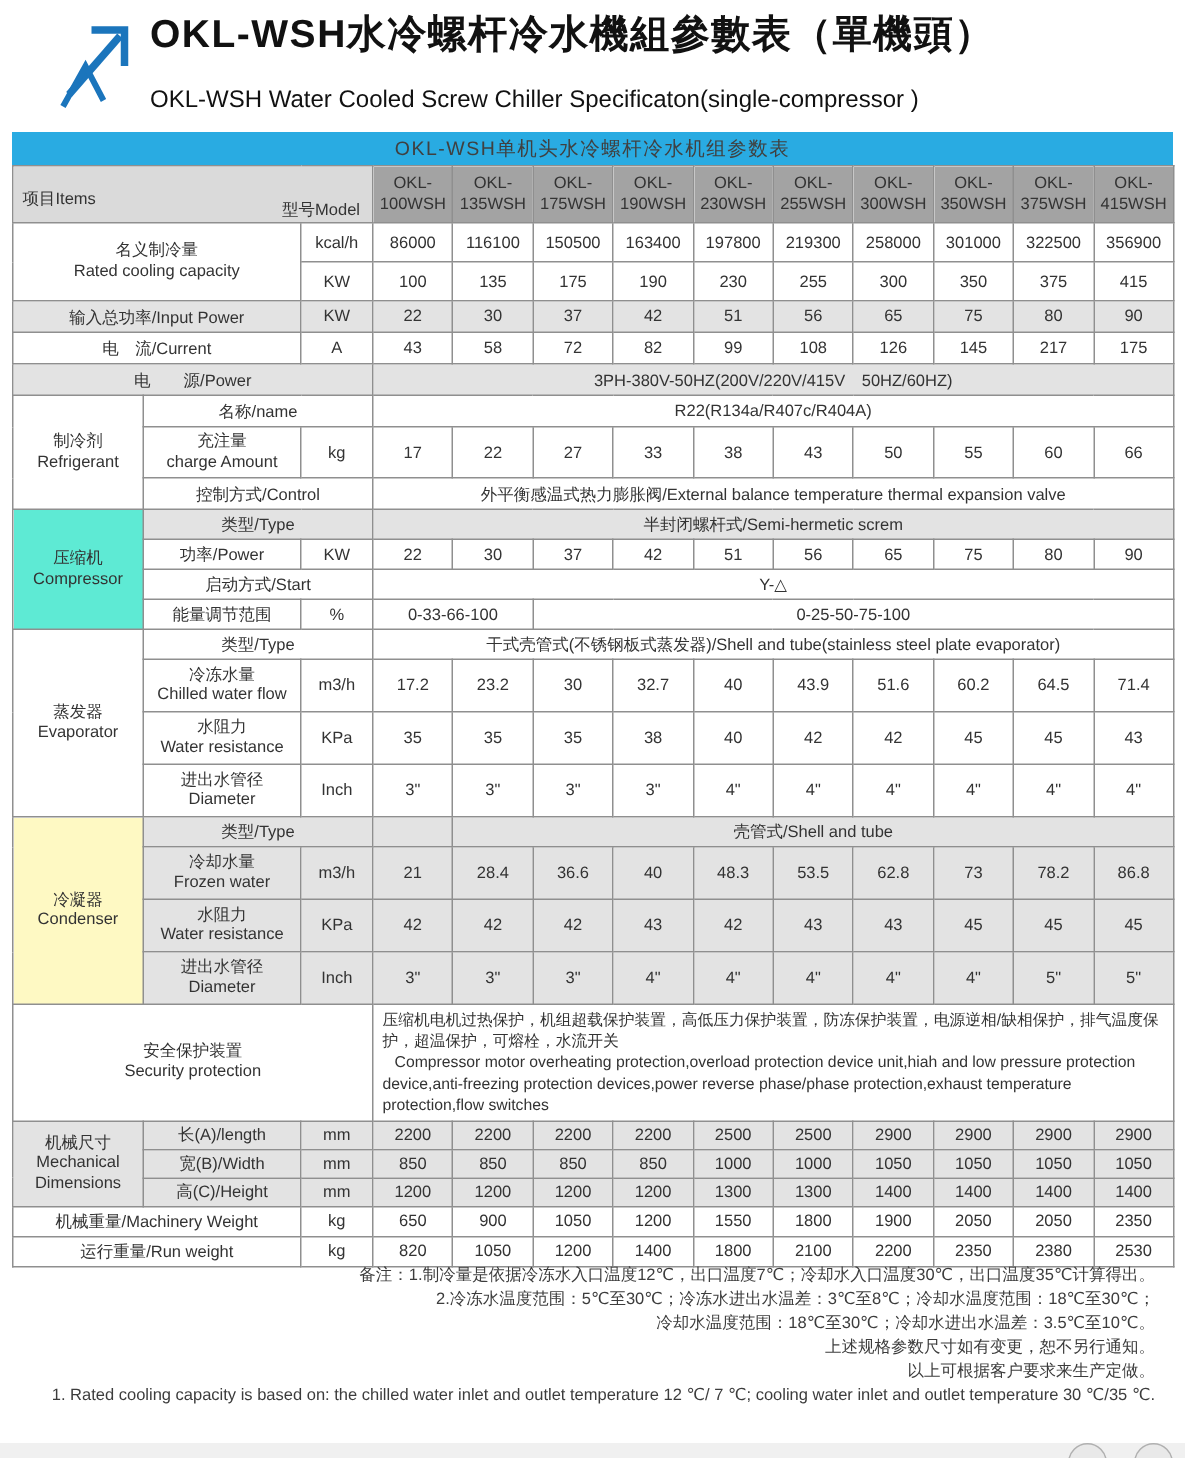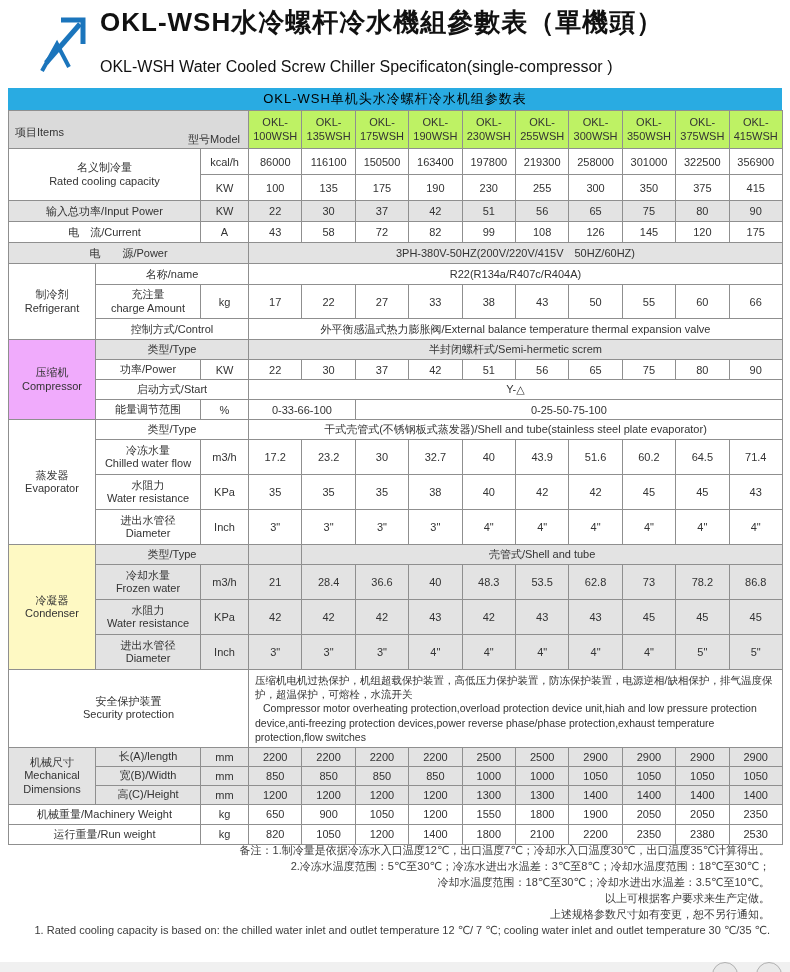--- a/index.html
+++ b/index.html
@@ -9,27 +9,27 @@
     font-family:"Liberation Sans","DejaVu Sans",sans-serif;
   }
   
   .pagehead{display:flex;align-items:center;padding:8px 0 0 36px;}
   .logo{width:54px;height:60px;flex:0 0 auto;margin-top:2px;}
   .titles{margin-left:10px;}
   .t-zh{font-size:26px;font-weight:bold;color:#111;letter-spacing:1px;line-height:1.15;}
   .t-en{font-size:16px;color:#111;margin-top:20px;}
   
   .tablewrap{position:absolute;left:8px;top:88px;width:774px;}
-  .banner{height:22px;line-height:22px;background:#29ABE2;color:#000000;
+  .banner{height:22px;line-height:22px;background:#29ABE2;color:#404040;
           text-align:center;font-size:13px;letter-spacing:1px;}
   table{width:774px;border-collapse:collapse;table-layout:fixed;}
   td,th{border:1px solid #8f8f8f;padding:0 1px;text-align:center;vertical-align:middle;
         font-size:11px;font-weight:normal;color:#333;background:#fff;overflow:hidden;}
   tr.g td,tr.g th{background:#e3e3e3;}
-  tr.hd th{background:#bef264;}
+  tr.hd th{background:#a3a3a3;}
   .two div{line-height:1.22;}
   
   .hhd{height:38px}.h26{height:26px}.h21{height:21px}.h34{height:34px}
   .h20{height:20px}.h35{height:35px}.h68{height:68px}.h19{height:19px}
   
   .corner{position:relative;padding:0;
     background-image:linear-gradient(to bottom right,
       transparent calc(50% - 0.6px), #8f8f8f calc(50% - 0.6px),
       #8f8f8f calc(50% + 0.6px), transparent calc(50% + 0.6px));}
   tr.hd .corner{background-color:#dadada;}
@@ -174,21 +174,21 @@
       <td colspan="2">电　流/Current</td>
       <td>A</td>
       <td>43</td>
           <td>58</td>
           <td>72</td>
           <td>82</td>
           <td>99</td>
           <td>108</td>
           <td>126</td>
           <td>145</td>
-          <td>120</td>
+          <td>217</td>
           <td>175</td>
     </tr>
 
     <tr class="g h21">
       <td colspan="3">电　　源/Power</td>
       <td colspan="10">3PH-380V-50HZ(200V/220V/415V　50HZ/60HZ)</td>
     </tr>
 
     <tr class="h21">
       <td class="two" rowspan="3">
@@ -214,21 +214,21 @@
           <td>55</td>
           <td>60</td>
           <td>66</td>
     </tr>
     <tr class="h21">
       <td colspan="2">控制方式/Control</td>
       <td colspan="10">外平衡感温式热力膨胀阀/External balance temperature thermal expansion valve</td>
     </tr>
 
     <tr class="g h20">
-      <td class="two" rowspan="4" style="background:#f0abfc">
+      <td class="two" rowspan="4" style="background:#5eead4">
         <div>压缩机</div>
         <div>Compressor</div>
       </td>
       <td colspan="2">类型/Type</td>
       <td colspan="10">半封闭螺杆式/Semi-hermetic screm</td>
     </tr>
     <tr class="h20">
       <td>功率/Power</td>
       <td>KW</td>
       <td>22</td>
@@ -461,20 +461,20 @@
           <td>2530</td>
     </tr>
   </tbody>
     </table>
 </div>
 
 <div class="notes">
   <div class="nl">备注：1.制冷量是依据冷冻水入口温度12℃，出口温度7℃；冷却水入口温度30℃，出口温度35℃计算得出。</div>
   <div class="nl ind1">2.冷冻水温度范围：5℃至30℃；冷冻水进出水温差：3℃至8℃；冷却水温度范围：18℃至30℃；</div>
   <div class="nl ind2">冷却水温度范围：18℃至30℃；冷却水进出水温差：3.5℃至10℃。</div>
+  <div class="nl ind2">上述规格参数尺寸如有变更，恕不另行通知。</div>
   <div class="nl ind2">以上可根据客户要求来生产定做。</div>
-  <div class="nl ind2">上述规格参数尺寸如有变更，恕不另行通知。</div>
   <div class="nl">1. Rated cooling capacity is based on: the chilled water inlet and outlet temperature 12 ℃/ 7 ℃; cooling water inlet and outlet temperature 30 ℃/35 ℃.</div>
 </div>
 
 <div class="footband"></div>
 <div class="cut cut1"></div>
 <div class="cut cut2"></div>
 
 </body></html>

